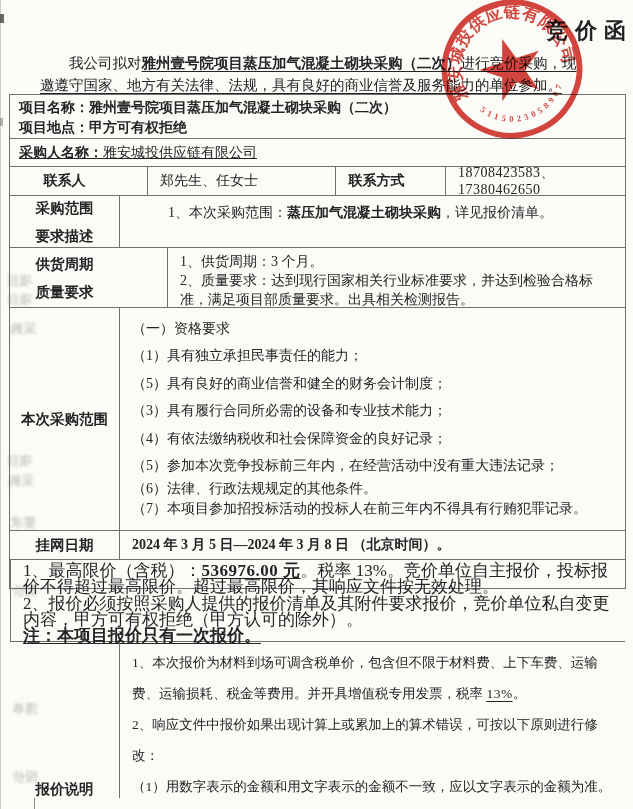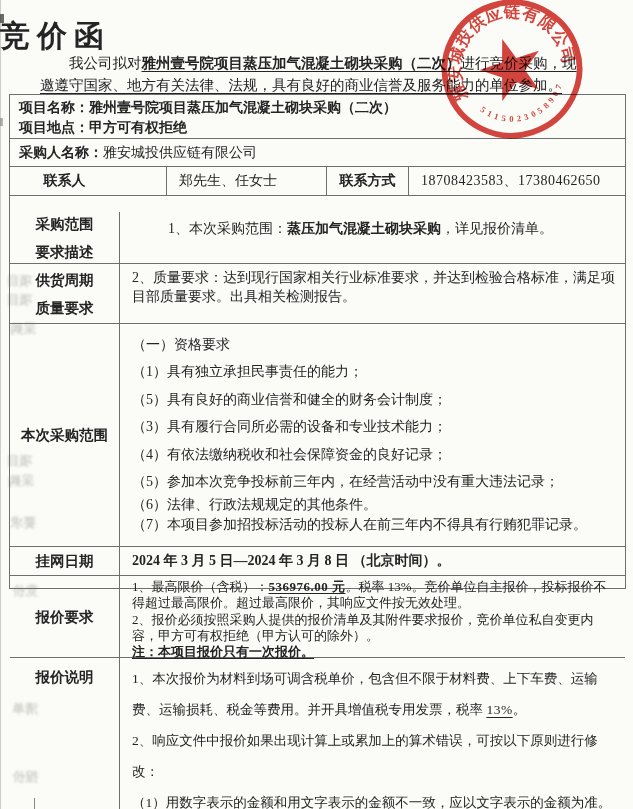--- a/index.html
+++ b/index.html
@@ -6,72 +6,72 @@
   body{background:#e8e8e6;}
   .page{
     position:relative; width:633px; height:809px; overflow:hidden;
     background:#fbfbf8;
     font-family:"Liberation Serif","DejaVu Serif",serif;
     color:#242424;
   }
   
   .doc-title{
     position:absolute; top:16px; left:0; width:633px;
-    text-align:left; font-size:30px; font-weight:700; letter-spacing:7px;
+    text-align:right; font-size:22px; font-weight:700; letter-spacing:7px;
   }
   .intro-line{position:absolute; left:40px; width:560px; font-size:14.5px; white-space:nowrap;}
   .intro-line1{top:54px; padding-left:29px;}
   .intro-line2{top:76px;}
   .bu{font-weight:700; text-decoration:underline; text-underline-offset:3px;}
   .u{text-decoration:underline; text-underline-offset:3px;}
   
   .doc-table{
     position:absolute; left:9px; top:94px; width:617px; height:495px;
     border:1px solid #6f6f6f; box-sizing:border-box;
     font-size:14px;
   }
   .row{box-sizing:border-box; border-bottom:1px solid #6f6f6f; display:flex; width:100%;}
   .row:last-child{border-bottom:none;}
   .r1{height:44px; display:block; padding:3px 0 0 9px; line-height:20px;}
-  .r2{height:28px; align-items:center; padding-left:9px;}
-  .r3{height:29px;}
-  .r4{height:52px;margin-top:16px;}
-  .r5{height:60px;}
+  .r2{height:28px; align-items:center; padding-left:9px;text-decoration:underline;}
+  .r3{height:29px;gap:28px;}
+  .r4{height:52px;}
+  .r5{height:60px;gap:48px;}
   .r6{height:223px;}
   .r7{height:29px;}
   .r8{height:82px;}
   .r9{height:156px;}
   .lbl{font-weight:700;}
   .labelcol{
     flex:0 0 109px; box-sizing:border-box; font-weight:700;
     display:flex; flex-direction:column; justify-content:center; align-items:center;
     text-align:center; font-size:14.5px;
   }
-  .labelcol.top{justify-content:flex-start; padding-top:10px;}
+  .labelcol.top{justify-content:flex-end; padding-top:10px;}
   .labelcol .lbl-line{line-height:18px;}
   .labelcol .gap{height:10px;}
   .contentcol{
     flex:1 1 auto; box-sizing:border-box; border-left:1px solid #6f6f6f;
     padding:0 8px 0 12px; min-width:0;
   }
   
   .cell{box-sizing:border-box; display:flex; align-items:center;}
   .cell.head{flex:0 0 109px; justify-content:center; font-weight:700;}
   .cell.head2{flex:0 0 82px; justify-content:center; font-weight:700; border-left:1px solid #6f6f6f;}
-  .cell.val1{flex:0 0 160px; border-left:1px solid #6f6f6f; padding-left:12px;margin-left:47px;}
+  .cell.val1{flex:0 0 160px; border-left:1px solid #6f6f6f; padding-left:12px;}
   .cell.val2{flex:1 1 auto; border-left:1px solid #6f6f6f; padding-left:12px;}
   .num{font-family:"Liberation Serif",serif; letter-spacing:.5px;}
   
   .r4 .contentcol{padding-top:8px;padding-left:48px;}
   .r5 .contentcol{padding-top:4px; line-height:19px;}
   .r6 .contentcol{padding-top:7px;}
   .quali-item{line-height:27.4px; white-space:nowrap;}
   .quali-item.tight{line-height:20px;}
   .r7 .contentcol{display:flex; align-items:center; font-weight:700;}
-  .r8 .contentcol{padding-top:3px; font-size:13px; line-height:16.3px;}
+  .r8 .contentcol{padding-top:3px; font-size:17px; line-height:16.3px;}
   .r9 .contentcol{padding-top:5px; font-size:13.5px; line-height:31px;}
   .price{font-weight:700; text-decoration:underline; text-underline-offset:2px;}
   .note-line{font-weight:700; text-decoration:underline; text-underline-offset:2px;}
   
   .stamp{
     position:absolute; left:437px; top:-7px; width:150px; height:152px;
     mix-blend-mode:multiply; opacity:.92; pointer-events:none;
   }
   
   .ghost{
@@ -136,20 +136,21 @@
       <div class="contentcol"><span>1、本次采购范围：</span><span class="lbl">蒸压加气混凝土砌块采购</span><span>，详见报价清单。</span></div>
     </div>
 
     <div class="row r5">
       <div class="labelcol">
         <div class="lbl-line">供货周期</div>
         <div class="gap"></div>
         <div class="lbl-line">质量要求</div>
       </div>
       <div class="contentcol">
+        <div>1、供货周期：3 个月。</div>
         <div>2、质量要求：达到现行国家相关行业标准要求，并达到检验合格标准，满足项目部质量要求。出具相关检测报告。</div>
       </div>
     </div>
 
     <div class="row r6">
       <div class="labelcol">
         <div class="lbl-line">本次采购范围</div>
       </div>
       <div class="contentcol">
         <div class="quali-item">（一）资格要求</div>
@@ -166,23 +167,20 @@
     <div class="row r7">
       <div class="labelcol">
         <div class="lbl-line">挂网日期</div>
       </div>
       <div class="contentcol">
           <span>2024 年 3 月 5 日—2024 年 3 月 8 日 （北京时间）。</span>
         </div>
     </div>
 
     <div class="row r8">
-      <div class="labelcol">
-        <div class="lbl-line">报价要求</div>
-      </div>
       <div class="contentcol">
         <div><span>1、最高限价（含税）：</span><span class="price num">536976.00 元</span><span>。税率 13%。竞价单位自主报价，投标报价不得超过最高限价。超过最高限价，其响应文件按无效处理。</span></div>
         <div>2、报价必须按照采购人提供的报价清单及其附件要求报价，竞价单位私自变更内容，甲方可有权拒绝（甲方认可的除外）。</div>
         <div class="note-line">注：本项目报价只有一次报价。</div>
       </div>
     </div>
 
     <div class="row r9">
       <div class="labelcol top">
         <div class="lbl-line">报价说明</div>

